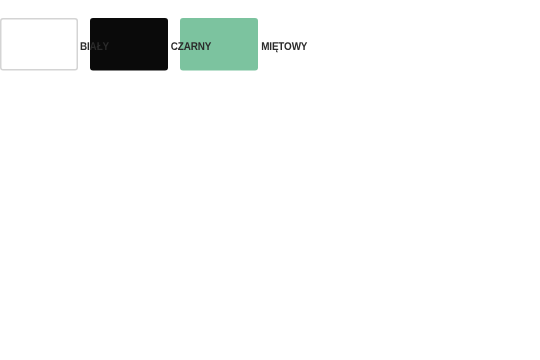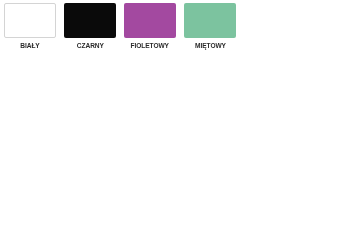--- a/index.html
+++ b/index.html
@@ -17,21 +17,20 @@
     width: 360px;
     height: 111px;
     display: grid;
     grid-template-columns: repeat(6, 60px);
     grid-template-rows: 56px 55px;
     box-sizing: border-box;
   }
   .swatch-cell {
     width: 60px;
     display: flex;
-    flex-direction: column;
     align-items: center;
     justify-content: flex-start;
     padding-top: 3px;
     box-sizing: border-box;
   }
   .swatch-chip {
     width: 52px;
     height: 35px;
     border-radius: 2px;
     box-sizing: border-box;
@@ -66,24 +65,20 @@
 
   <div class="swatch-cell">
     <div class="swatch-chip" style="background-color: rgb(10, 10, 10);"></div>
     <div class="swatch-label" style="color: rgb(43, 43, 43);">CZARNY</div>
   </div>
 
 
 
 
 
-  <div class="swatch-cell">
-    <div class="swatch-chip" style="background-color: rgb(163, 73, 160);"></div>
-    <div class="swatch-label" style="color: rgb(43, 43, 43);">FIOLETOWY</div>
-  </div>
 
 
 
 
   <div class="swatch-cell">
     <div class="swatch-chip" style="background-color: rgb(124, 195, 159);"></div>
     <div class="swatch-label" style="color: rgb(43, 43, 43);">MIĘTOWY</div>
   </div>
 
 </div>

